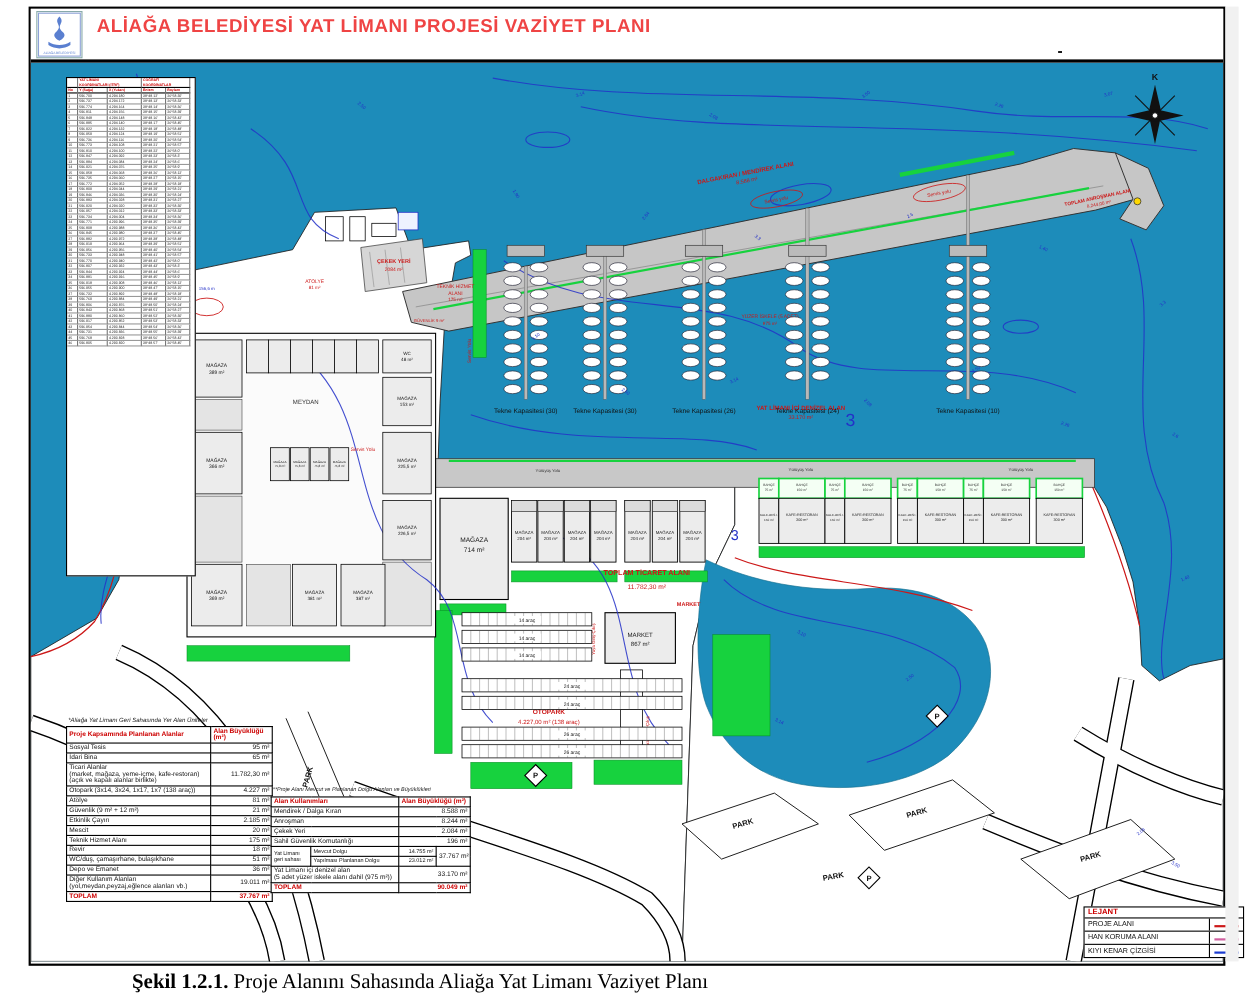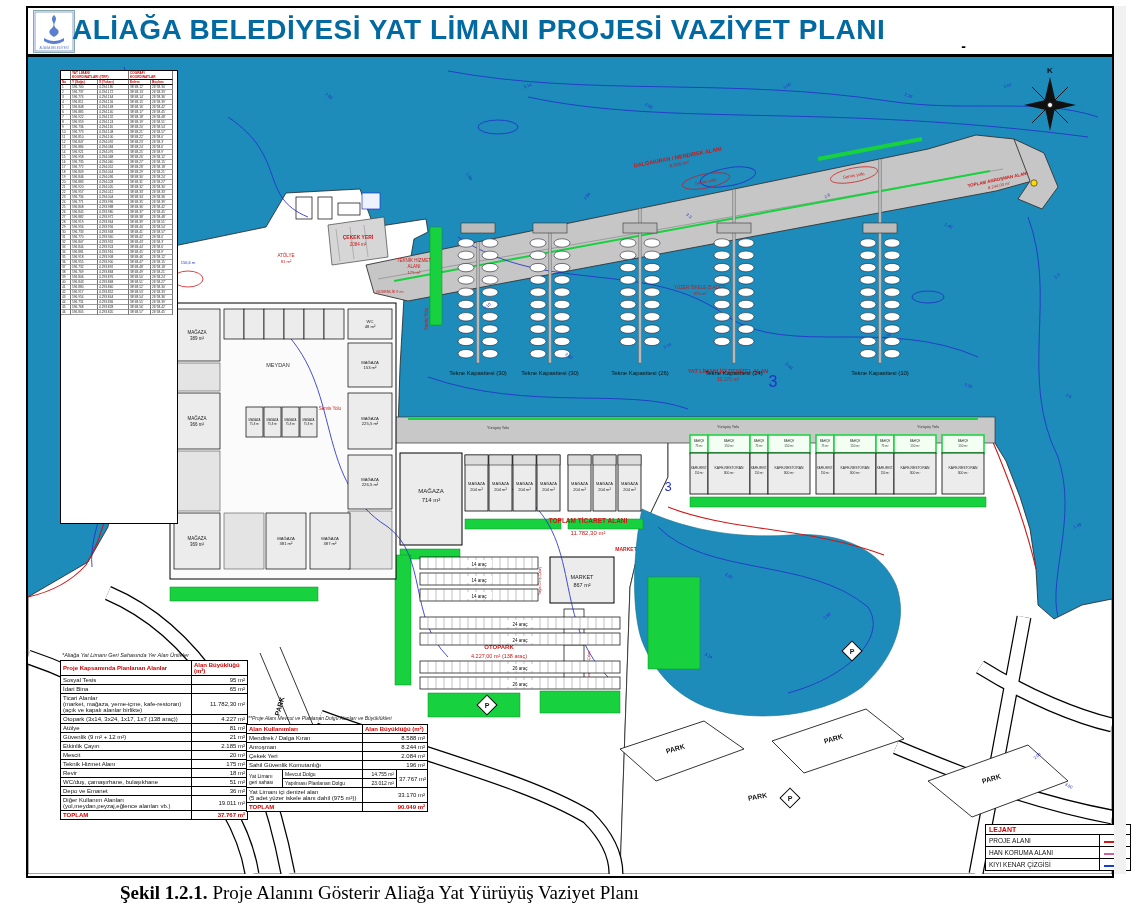--- a/index.html
+++ b/index.html
@@ -1,21 +1,21 @@
 <!DOCTYPE html>
 <html><head>
 <meta charset="utf-8">
 <style>
   html,body{margin:0;padding:0;background:#fff;}
   #page{position:relative;width:1140px;height:912px;background:#fff;overflow:hidden;
         font-family:"Liberation Sans",sans-serif;}
   #frame{position:absolute;left:26px;top:6px;width:1084px;height:868px;border:2px solid #000;background:#fff;}
   #titlebar{position:absolute;left:0;top:0;width:100%;height:46px;border-bottom:3px solid #000;background:#fff;}
   #logo{position:absolute;left:5px;top:2px;width:40px;height:41px;border:1px solid #8aa;}
-  #maintitle{position:absolute;left:44px;top:6px;font-size:28px;font-weight:bold;color:#0369a1;
+  #maintitle{position:absolute;left:60px;top:6px;font-size:17px;font-weight:bold;color:#ef4444;
              letter-spacing:0.5px;white-space:nowrap;}
   #cornerdash{position:absolute;right:146px;top:30px;font-size:14px;font-weight:bold;}
   #plan{position:absolute;left:0;top:49px;width:1084px;height:817px;}
   svg{font-family:"Liberation Sans",sans-serif;}
   .ov{position:absolute;background:#fff;}
   
   #coords{left:32px;top:62px;width:116px;height:452px;border:1px solid #000;font-size:3.2px;overflow:hidden;}
   .cg{display:grid;grid-template-columns:10px 27px 31px 22px 22px;}
   .cg div{border-right:0.5px solid #777;border-bottom:0.5px solid #999;padding:0 1px;white-space:pre-line;
           overflow:hidden;color:#222;}
@@ -1147,15 +1147,15 @@
             <div class="ls">
               <i style="background: rgb(26, 59, 208);"></i>
             </div>
           </div>
         </div>
     </div>
   </div>
 
   <div id="rstrip"></div>
   <div id="caption">
-    <b>Şekil 1.2.1.</b><span> Proje Alanını Gösterir Aliağa Yat Yürüyüş Vaziyet Planı</span>
+    <b>Şekil 1.2.1.</b><span> Proje Alanını Sahasında Aliağa Yat Limanı Vaziyet Planı</span>
   </div>
 </div>
 
 </body></html>

